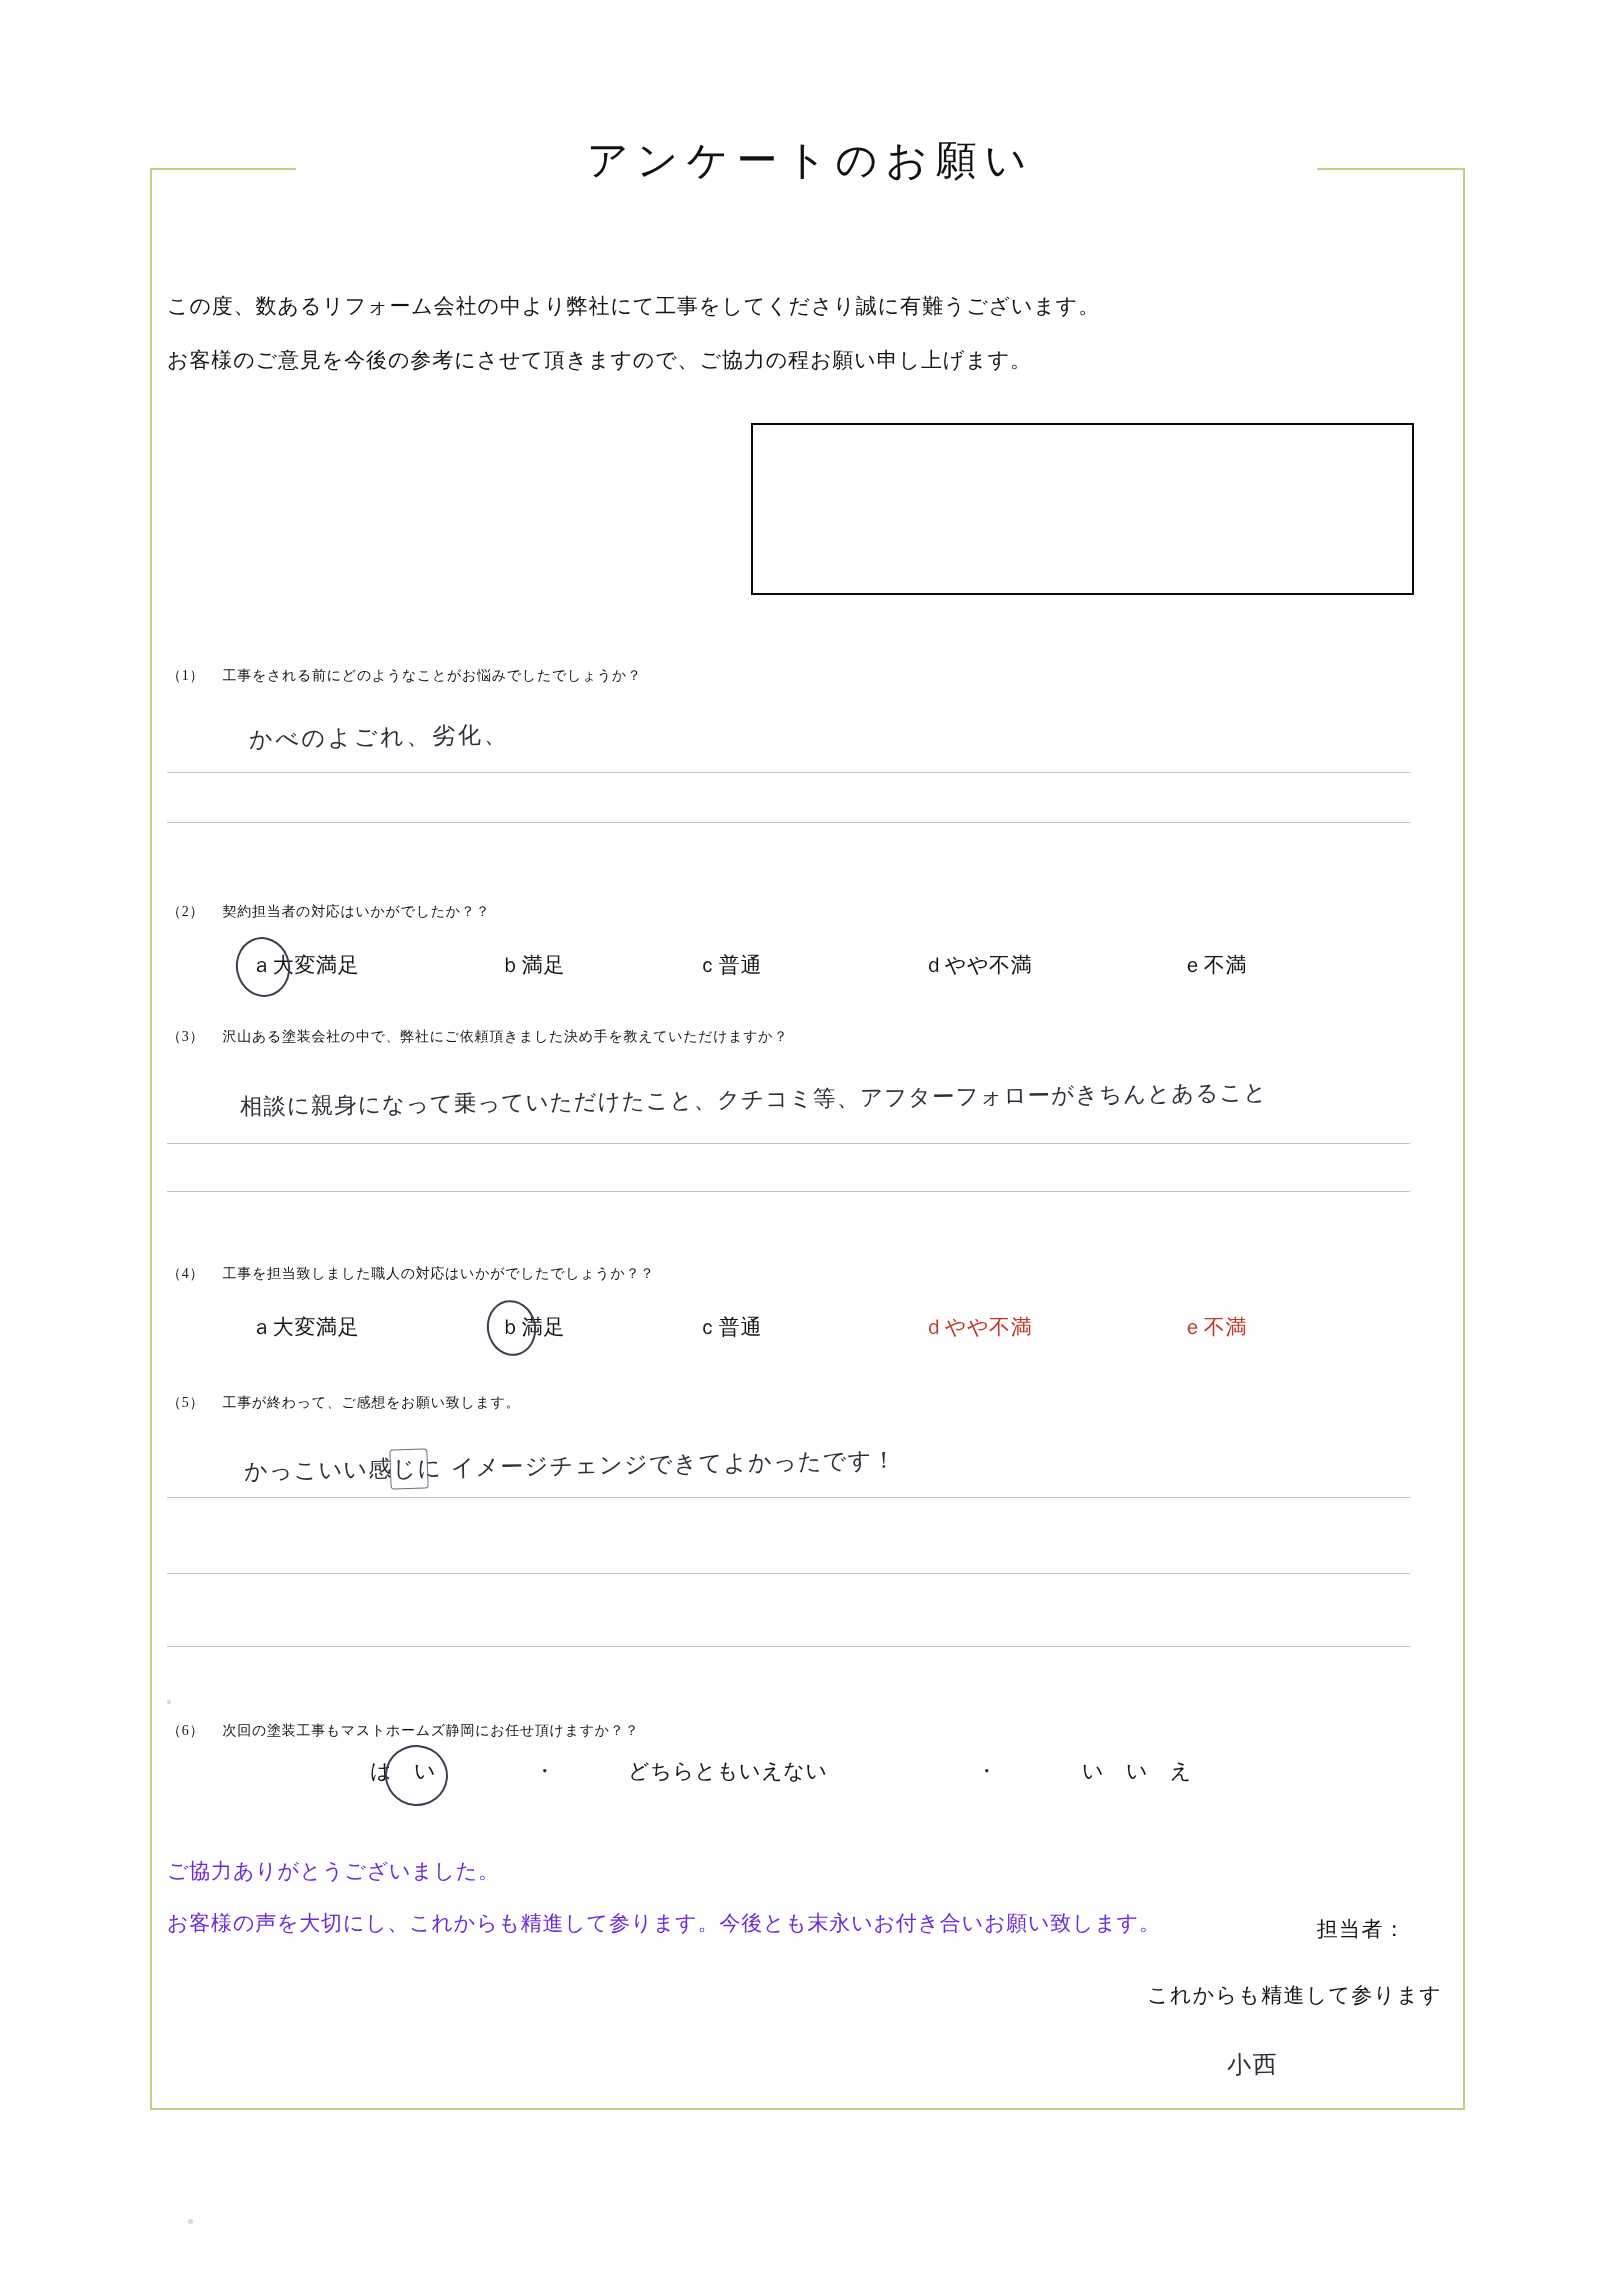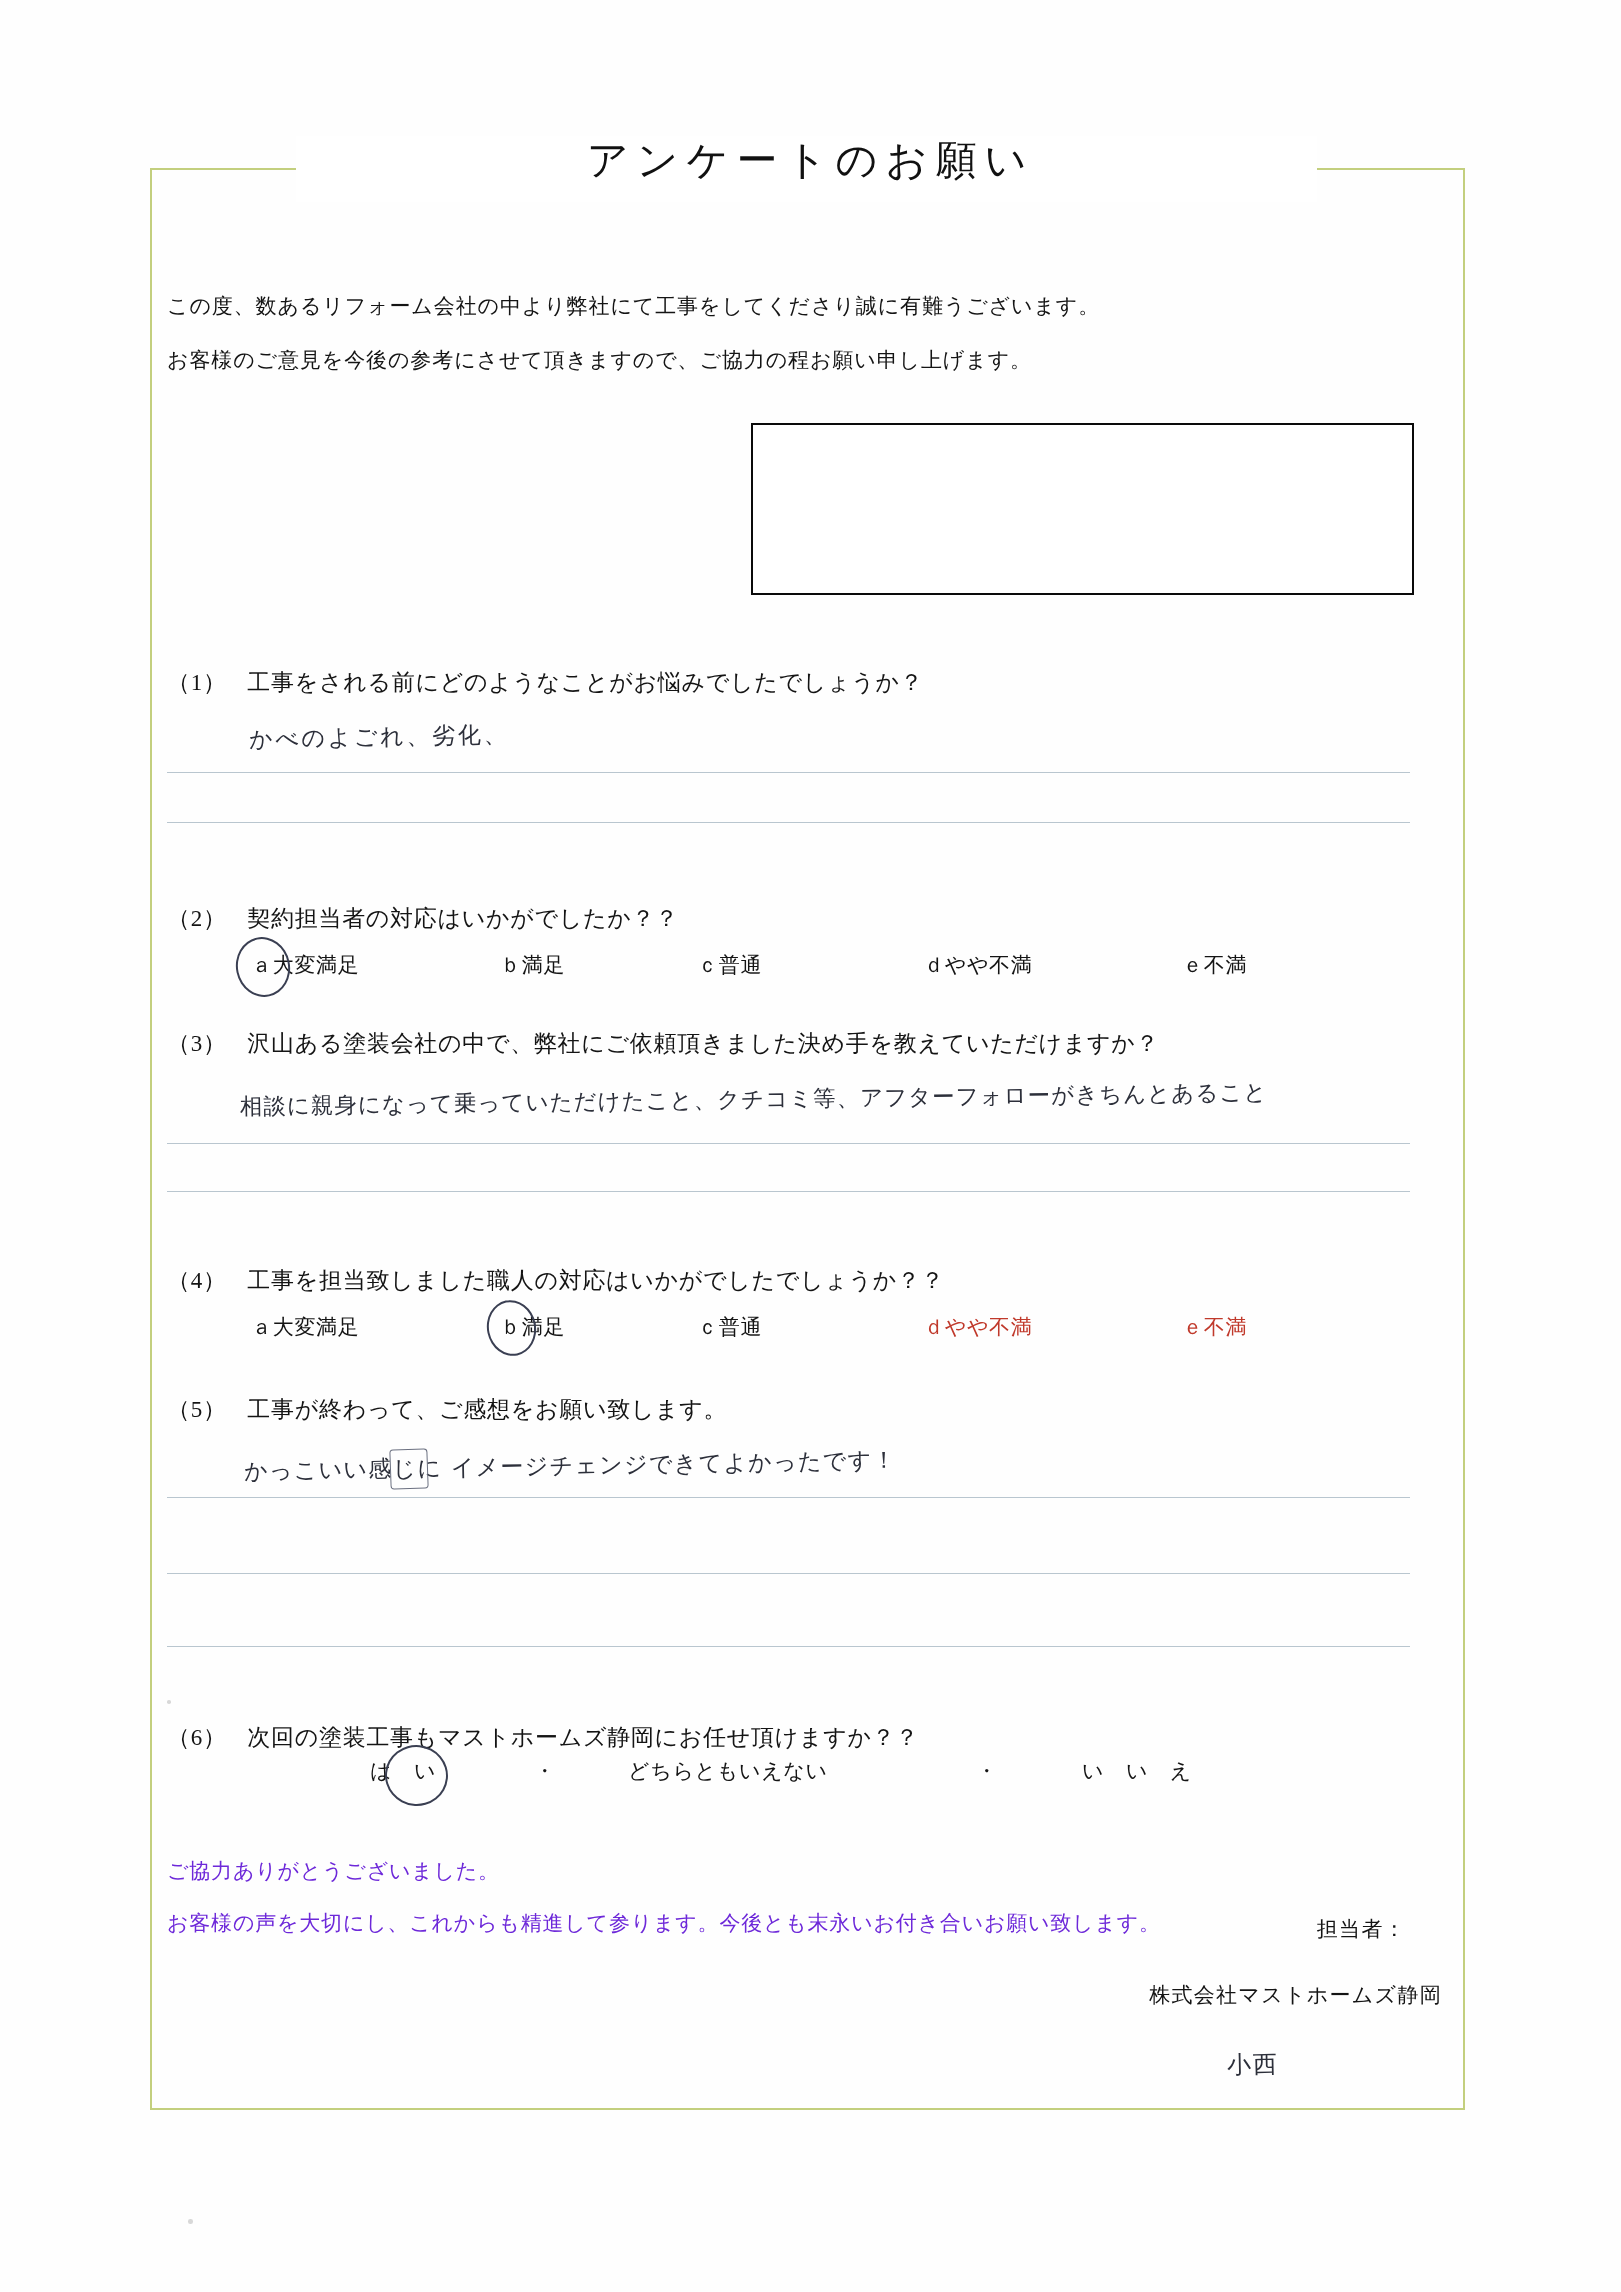--- a/index.html
+++ b/index.html
@@ -84,21 +84,21 @@
     width: 663px;
     height: 172px;
     border: 2.7px solid #0a0a0a;
     box-sizing: border-box;
     background: #fff;
   }
 
   
   .q {
     position: absolute;
-    font-size: 23px;
+    font-size: 14px;
     letter-spacing: 0.7px;
     color: #141414;
     white-space: nowrap;
   }
   .q .num { display: inline-block; }
   .q .txt { display: inline-block; margin-left: 14.3px; }
 
   
   .opts {
     position: absolute;
@@ -261,18 +261,18 @@
     <span class="opt" style="left:724px;">い　い　え</span>
   </div>
 
   <div class="circle-mark" style="left:385px;top:1745px;width:59px;height:57px;transform:rotate(6deg);"></div>
 
   <div class="closing">
     <div>ご協力ありがとうございました。</div>
     <div>お客様の声を大切にし、これからも精進して参ります。今後とも末永いお付き合いお願い致します。</div>
   </div>
 
-  <div class="sig sig-company">株式会社マストホームズ静岡</div>
+  <div class="sig sig-company">これからも精進して参ります</div>
   <div class="sig sig-person">担当者：</div>
   <div class="hand hw4" style="left:1227px;top:2049px;">小西</div>
 
 </div>
 
 
 </body></html>

